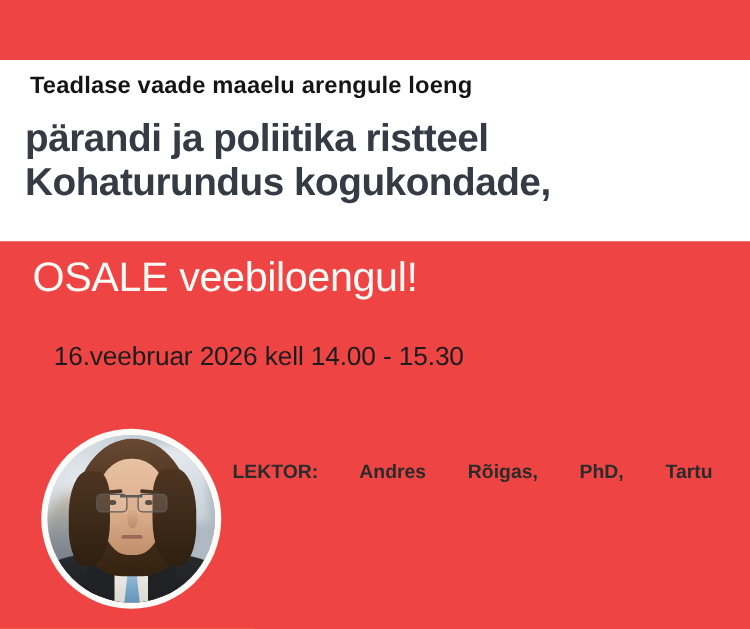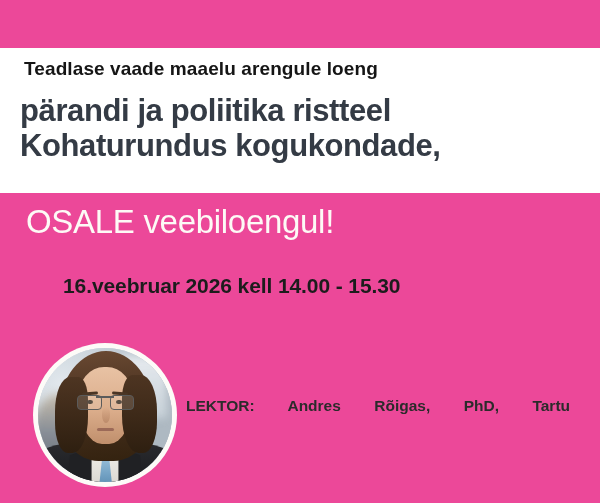--- a/index.html
+++ b/index.html
@@ -12,21 +12,21 @@
     height: 503px;
     overflow: hidden;
     font-family: "Liberation Sans", sans-serif;
     background: #F78B50;
   }
 
   .poster {
     position: relative;
     width: 600px;
     height: 503px;
-    background: #ec4899;
+    background: #ef4444;
     overflow: hidden;
   }
 
   
   .white-band {
     position: absolute;
     left: 0;
     top: 48px;
     width: 600px;
     height: 145px;
@@ -70,25 +70,24 @@
     letter-spacing: -0.3px;
     color: #FDFAF6;
     white-space: nowrap;
   }
 
   .datetime {
     position: absolute;
     left: 43px;
     top: 274px;
     font-size: 21px;
-    font-weight: 700;
+    font-weight: 400;
     letter-spacing: -0.1px;
     color: #1C1C1C;
     white-space: nowrap;
-    margin-left: 20px;
   }
 
   
   .lecturer {
     position: absolute;
     left: 186px;
     top: 366px;
     width: 384px;
     font-size: 15.5px;
     line-height: 1.55;
@@ -102,21 +101,20 @@
     font-weight: 700;
     white-space: nowrap;
   }
   .lecturer .line1 > span {
     display: inline-block;
   }
   .lecturer .line1-inner {
     display: flex;
     justify-content: space-between;
     width: 100%;
-    margin-top: 28px;
   }
   .lecturer .line2 {
     display: block;
     white-space: nowrap;
   }
 
   
   .portrait {
     position: absolute;
     left: 33px;

